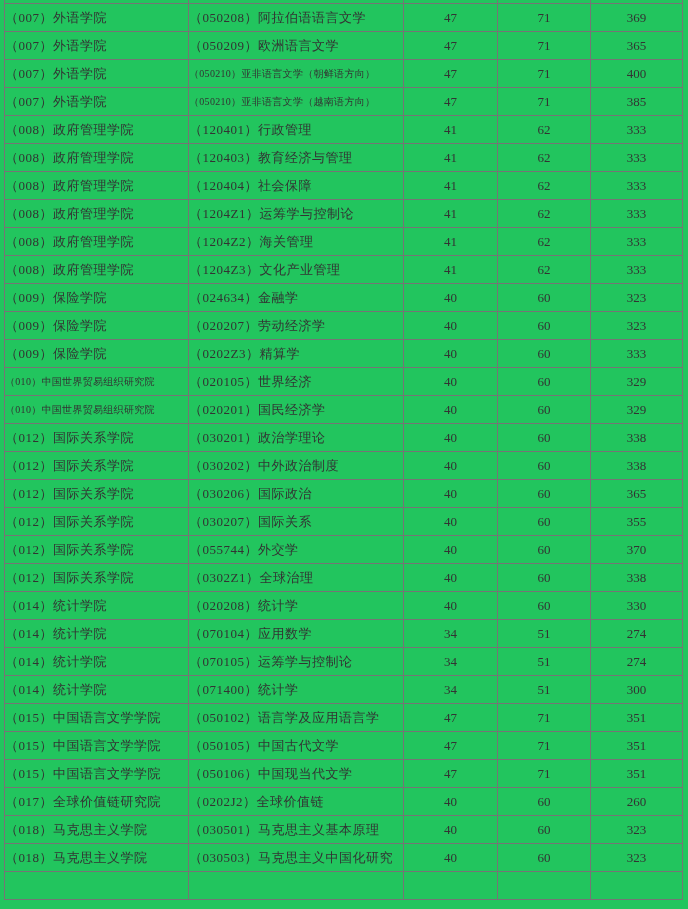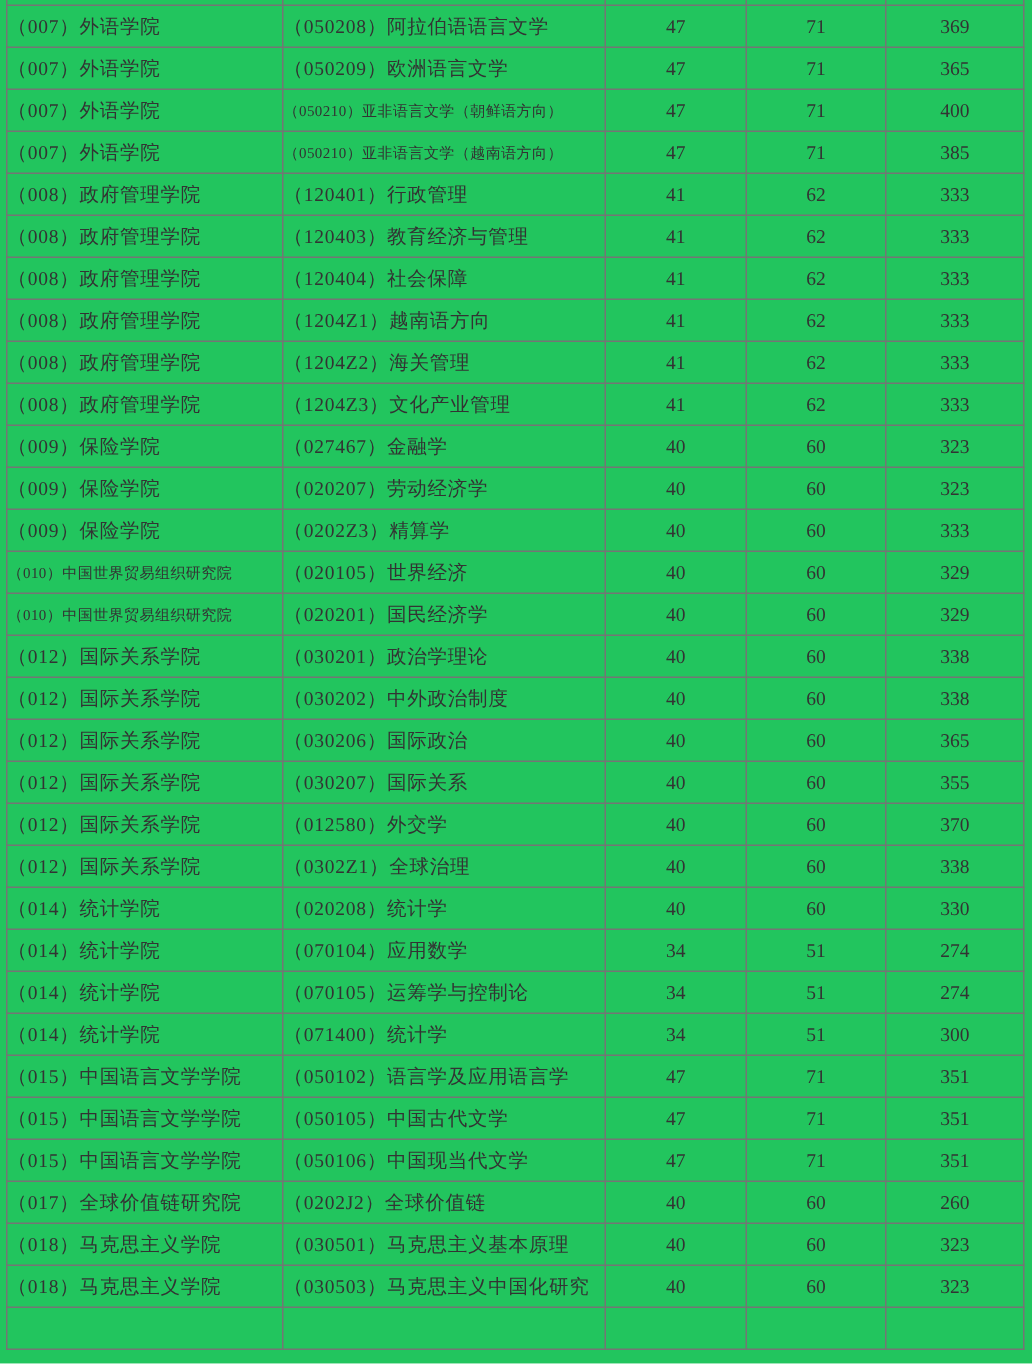--- a/index.html
+++ b/index.html
@@ -115,42 +115,42 @@
         </tr>
         <tr>
           <td class="text-cell">（008）政府管理学院</td>
           <td class="text-cell">（120404）社会保障</td>
           <td class="num-cell">41</td>
           <td class="num-cell">62</td>
           <td class="num-cell">333</td>
         </tr>
         <tr>
           <td class="text-cell">（008）政府管理学院</td>
-          <td class="text-cell">（1204Z1）越南语方向</td>
+          <td class="text-cell">（1204Z1）运筹学与控制论</td>
           <td class="num-cell">41</td>
           <td class="num-cell">62</td>
           <td class="num-cell">333</td>
         </tr>
         <tr>
           <td class="text-cell">（008）政府管理学院</td>
           <td class="text-cell">（1204Z2）海关管理</td>
           <td class="num-cell">41</td>
           <td class="num-cell">62</td>
           <td class="num-cell">333</td>
         </tr>
         <tr>
           <td class="text-cell">（008）政府管理学院</td>
           <td class="text-cell">（1204Z3）文化产业管理</td>
           <td class="num-cell">41</td>
           <td class="num-cell">62</td>
           <td class="num-cell">333</td>
         </tr>
         <tr>
           <td class="text-cell">（009）保险学院</td>
-          <td class="text-cell">（027467）金融学</td>
+          <td class="text-cell">（024634）金融学</td>
           <td class="num-cell">40</td>
           <td class="num-cell">60</td>
           <td class="num-cell">323</td>
         </tr>
         <tr>
           <td class="text-cell">（009）保险学院</td>
           <td class="text-cell">（020207）劳动经济学</td>
           <td class="num-cell">40</td>
           <td class="num-cell">60</td>
           <td class="num-cell">323</td>
@@ -199,21 +199,21 @@
         </tr>
         <tr>
           <td class="text-cell">（012）国际关系学院</td>
           <td class="text-cell">（030207）国际关系</td>
           <td class="num-cell">40</td>
           <td class="num-cell">60</td>
           <td class="num-cell">355</td>
         </tr>
         <tr>
           <td class="text-cell">（012）国际关系学院</td>
-          <td class="text-cell">（012580）外交学</td>
+          <td class="text-cell">（055744）外交学</td>
           <td class="num-cell">40</td>
           <td class="num-cell">60</td>
           <td class="num-cell">370</td>
         </tr>
         <tr>
           <td class="text-cell">（012）国际关系学院</td>
           <td class="text-cell">（0302Z1）全球治理</td>
           <td class="num-cell">40</td>
           <td class="num-cell">60</td>
           <td class="num-cell">338</td>

